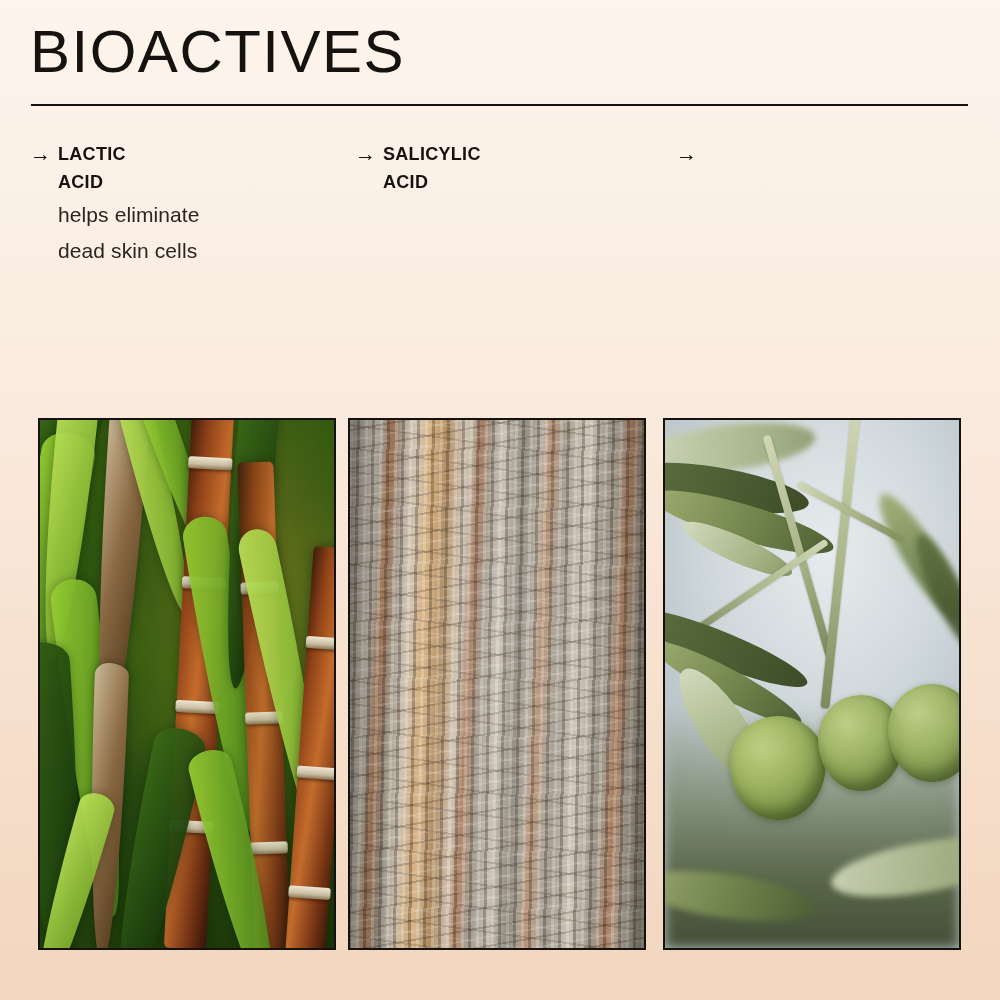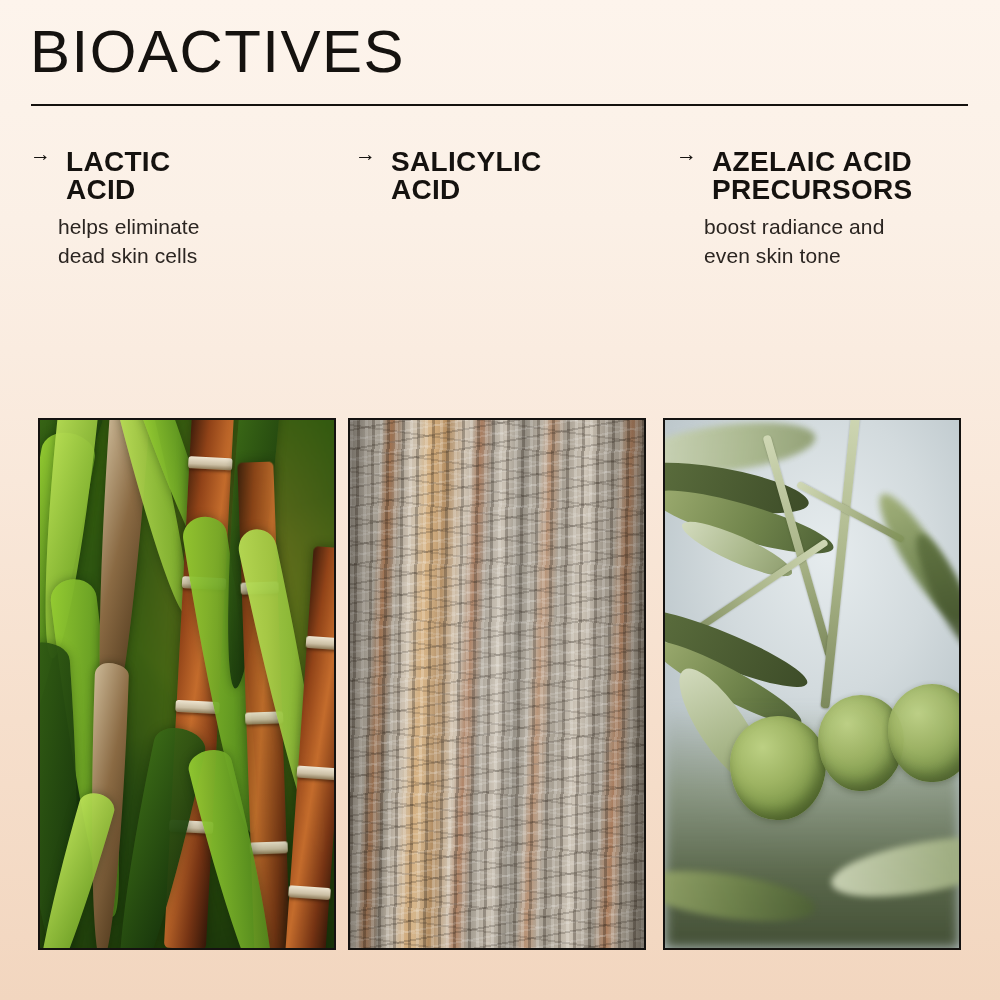--- a/index.html
+++ b/index.html
@@ -25,25 +25,25 @@
   .cols{position:absolute;left:30px;top:140px;width:940px;display:flex;}
   .col{width:313px;box-sizing:border-box;padding-right:18px;display:flex;}
   .col:nth-child(2){padding-left:12px;}
   .col:nth-child(3){padding-left:20px;}
   .arrow{
     flex:0 0 auto;width:28px;font-size:21px;line-height:27px;
     color:#15120f;font-weight:300;
   }
   .coltext{flex:1 1 auto;}
   .colname{
-    font-size:28px;line-height:28px;font-weight:700;
-    letter-spacing:.3px;color:#15120f;margin:8px;
+    font-size:18px;line-height:28px;font-weight:700;
+    letter-spacing:.3px;color:#15120f;margin:0;
   }
   .coldesc{
-    font-size:21px;line-height:29px;font-weight:400;
+    font-size:21px;line-height:36px;font-weight:400;
     color:#2b2521;margin:1px 0 4px 0;letter-spacing:.1px;
   }
 
   
   .photos{position:absolute;left:38px;top:418px;width:925px;height:532px;}
   .photo{
     position:absolute;top:0;height:532px;width:298px;
     border:2px solid #141210;overflow:hidden;
     box-sizing:border-box;
   }
@@ -191,24 +191,20 @@
 
     <div class="col">
       <div class="arrow">→</div>
       <div class="coltext">
         <p class="colname">SALICYLIC<br>ACID</p>
       </div>
     </div>
 
     <div class="col">
       <div class="arrow">→</div>
-      <div class="coltext">
-        <p class="colname">AZELAIC ACID<br>PRECURSORS</p>
-        <p class="coldesc">boost radiance and<br>even skin tone</p>
-      </div>
     </div>
 
   </div>
 
   <div class="photos">
 
     <div class="photo p1">
       <div class="scene">
         <div class="cane-bg"></div>
 

